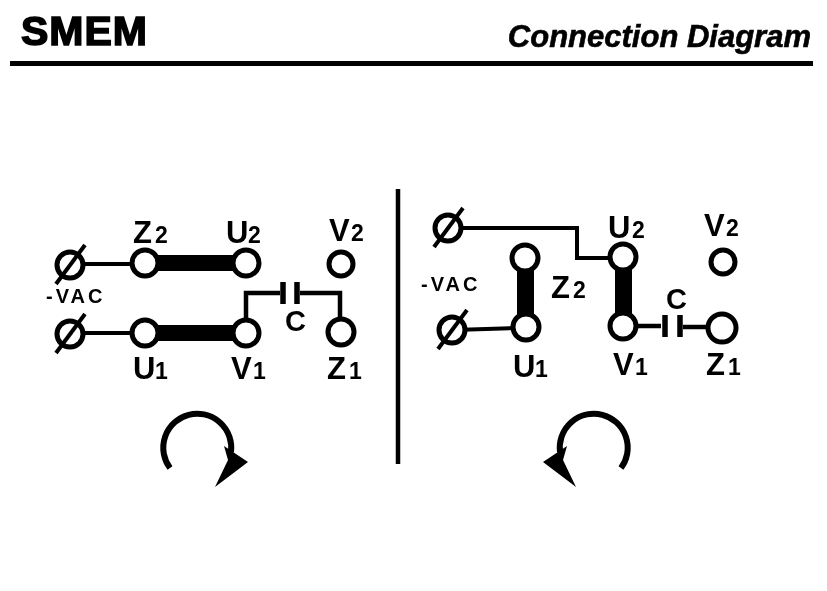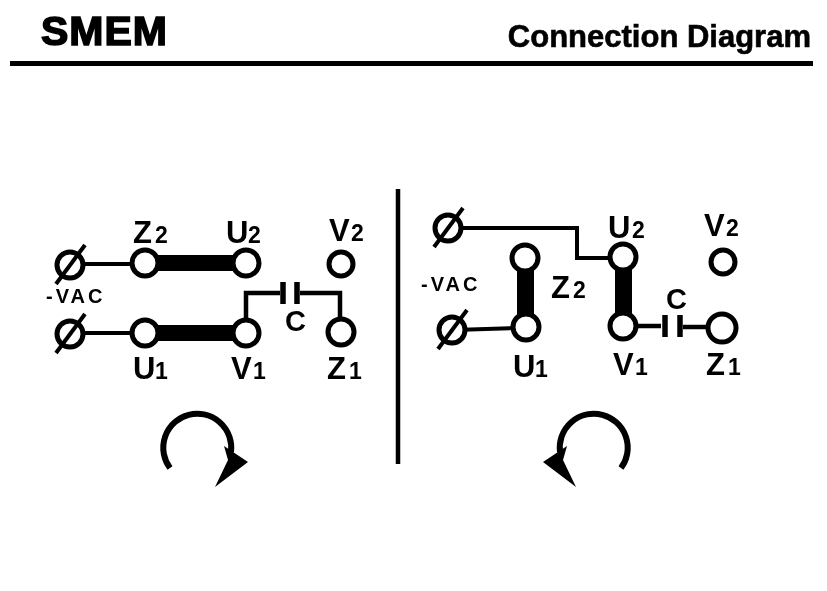--- a/index.html
+++ b/index.html
@@ -12,29 +12,29 @@
     font-family: "Liberation Sans", sans-serif;
     color: #000;
   }
   .brand {
     position: absolute;
     left: 21px;
     top: 8px;
     font-size: 41px;
     font-weight: bold;
     letter-spacing: 1px;
-    margin-left: 20px;
     -webkit-text-stroke: 1.6px #000;
   }
   .title {
     position: absolute;
     right: 16px;
     top: 19px;
     font-size: 31px;
     font-weight: bold;
+    font-style: italic;
     -webkit-text-stroke: 0.6px #000;
   }
   .rule {
     position: absolute;
     left: 10px;
     top: 61px;
     width: 803px;
     height: 5px;
     background: #000;
   }

